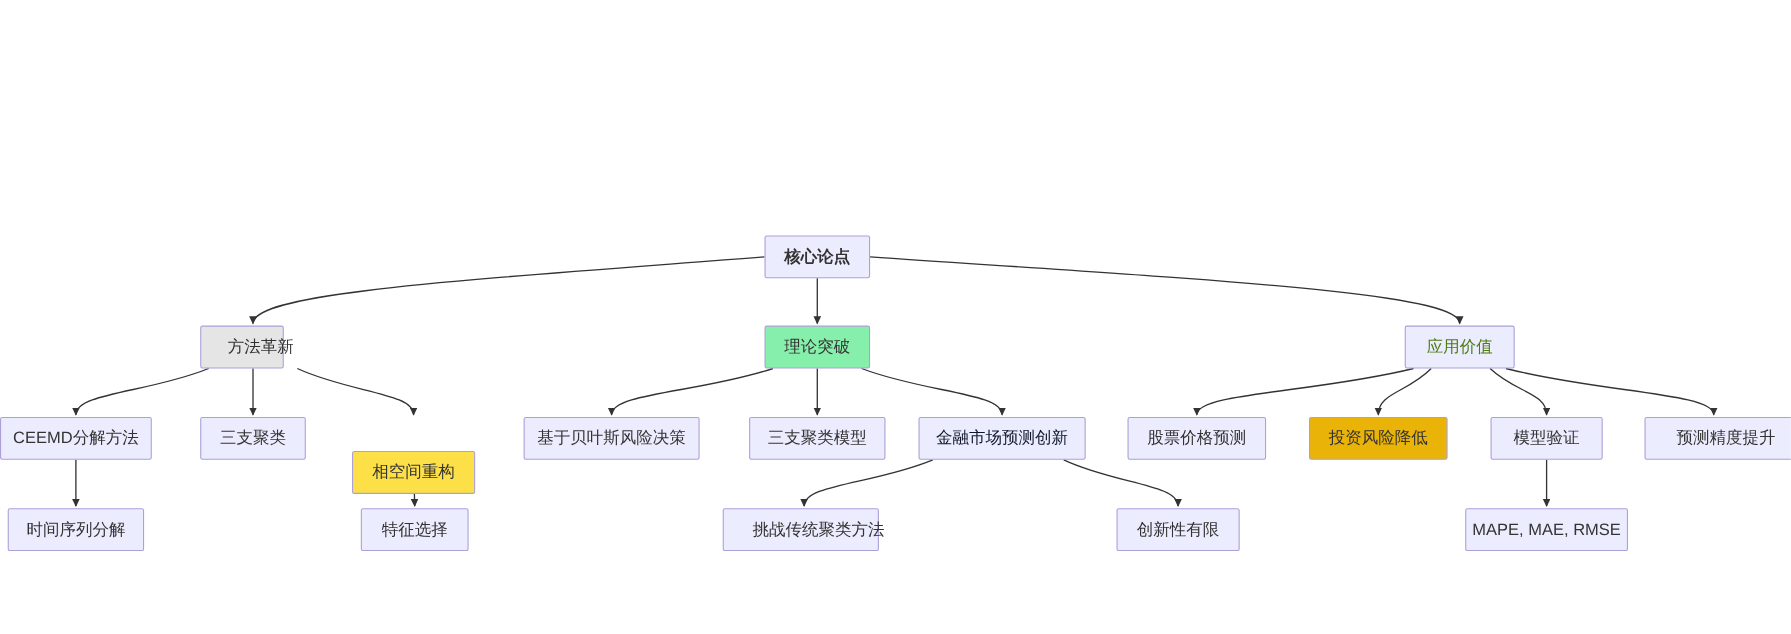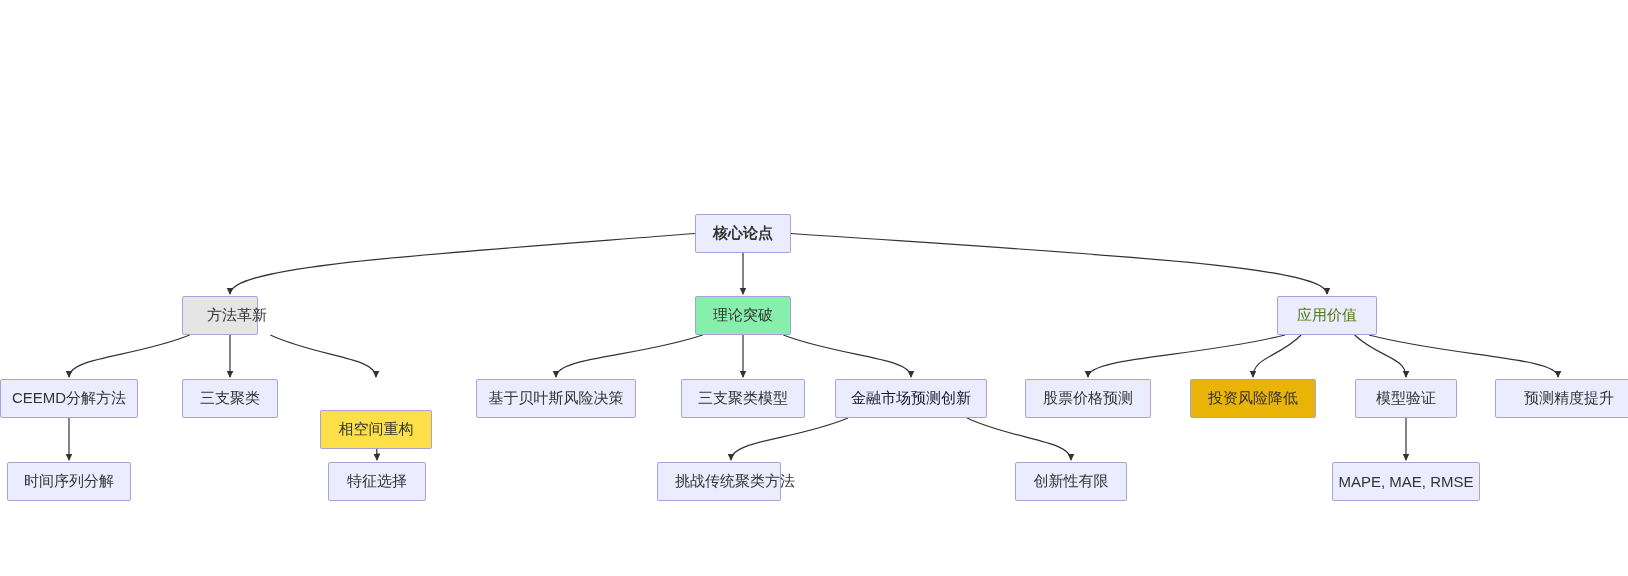--- a/index.html
+++ b/index.html
@@ -82,17 +82,17 @@
       <div class="node" style="left: 320px; top: 379px; width: 112px; height: 39px; background: #fde047; border-color: rgb(172, 160, 216); color: rgb(51, 51, 51); margin-top: 31px;">相空间重构</div>
       <div class="node" style="left: 476px; top: 379px; width: 160px; height: 39px; background: rgb(236, 236, 255); border-color: rgb(172, 160, 216); color: rgb(51, 51, 51);">基于贝叶斯风险决策</div>
       <div class="node" style="left: 681px; top: 379px; width: 124px; height: 39px; background: rgb(236, 236, 255); border-color: rgb(172, 160, 216); color: rgb(51, 51, 51);">三支聚类模型</div>
       <div class="node" style="left: 835px; top: 379px; width: 152px; height: 39px; background: rgb(236, 236, 255); border-color: rgb(172, 160, 216); color: #0f172a;">金融市场预测创新</div>
       <div class="node" style="left: 1025px; top: 379px; width: 126px; height: 39px; background: rgb(236, 236, 255); border-color: rgb(172, 160, 216); color: rgb(51, 51, 51);">股票价格预测</div>
       <div class="node" style="left: 1190px; top: 379px; width: 126px; height: 39px; background: #eab308; border-color: rgb(172, 160, 216); color: rgb(51, 51, 51);">投资风险降低</div>
       <div class="node" style="left: 1355px; top: 379px; width: 102px; height: 39px; background: rgb(236, 236, 255); border-color: rgb(172, 160, 216); color: rgb(51, 51, 51);">模型验证</div>
       <div class="node" style="left: 1495px; top: 379px; width: 148px; height: 39px; background: rgb(236, 236, 255); border-color: rgb(172, 160, 216); color: rgb(51, 51, 51);">预测精度提升</div>
       <div class="node" style="left: 7px; top: 462px; width: 124px; height: 39px; background: rgb(236, 236, 255); border-color: rgb(172, 160, 216); color: rgb(51, 51, 51);">时间序列分解</div>
       <div class="node" style="left: 328px; top: 462px; width: 98px; height: 39px; background: rgb(236, 236, 255); border-color: rgb(172, 160, 216); color: rgb(51, 51, 51);">特征选择</div>
-      <div class="node" style="left: 657px; top: 462px; width: 124px; height: 39px; background: rgb(236, 236, 255); border-color: rgb(172, 160, 216); color: rgb(51, 51, 51); padding-left: 32px;">挑战传统聚类方法</div>
+      <div class="node" style="left: 657px; top: 462px; width: 142px; height: 39px; background: rgb(236, 236, 255); border-color: rgb(172, 160, 216); color: rgb(51, 51, 51); padding-left: 32px;">挑战传统聚类方法</div>
       <div class="node" style="left: 1015px; top: 462px; width: 112px; height: 39px; background: rgb(236, 236, 255); border-color: rgb(172, 160, 216); color: rgb(51, 51, 51);">创新性有限</div>
       <div class="node" style="left: 1332px; top: 462px; width: 148px; height: 39px; background: rgb(236, 236, 255); border-color: rgb(172, 160, 216); color: rgb(51, 51, 51);">MAPE, MAE, RMSE</div>
     </div>
 </div>
 
 </body></html>

